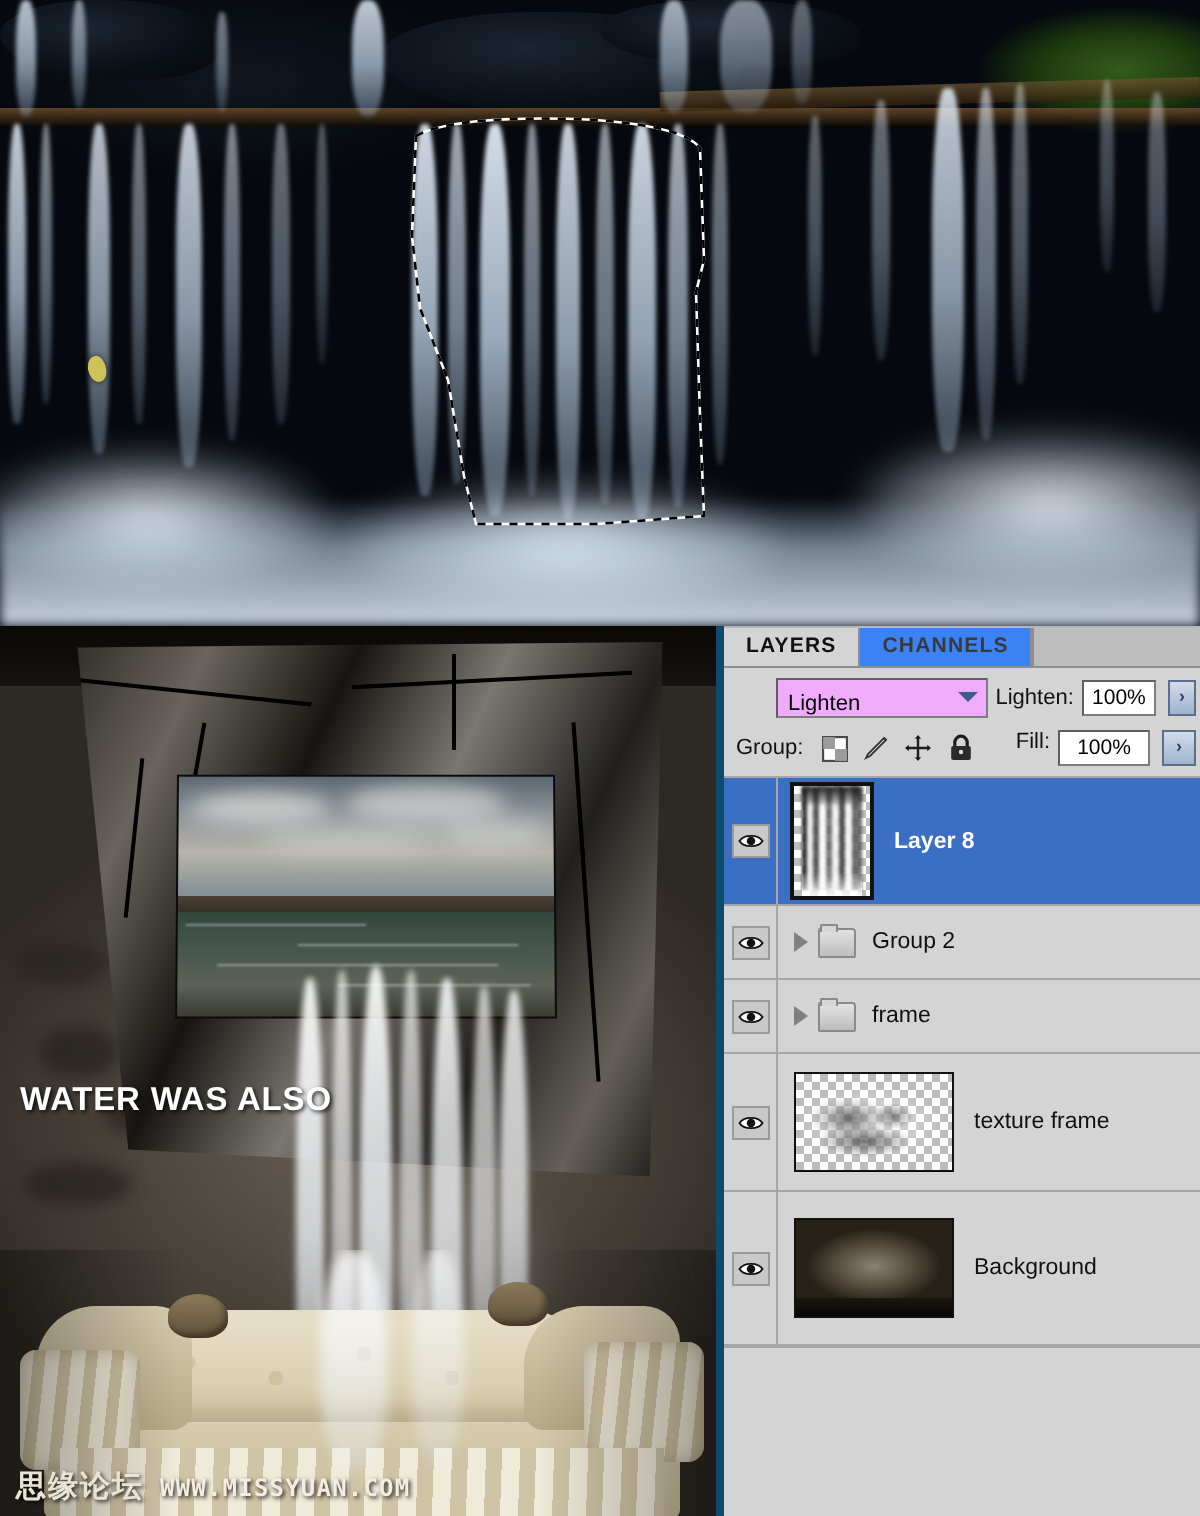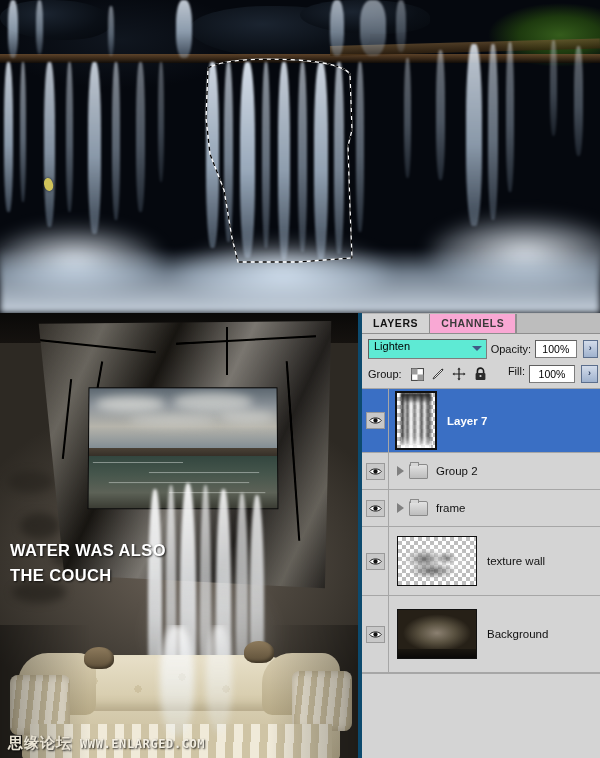--- a/index.html
+++ b/index.html
@@ -108,27 +108,27 @@
 
   
   #panel{position:absolute;left:358px;top:313px;width:242px;height:445px;
     background:#d4d4d4;border-left:4px solid #0c4a6e;
     font-family:"Liberation Sans",sans-serif;color:#000;}
   #tabbar{position:relative;height:20px;background:#b6b6b6;
     border-bottom:1px solid #8e8e8e;display:flex;align-items:flex-end;}
   .tab{height:19px;line-height:19px;padding:0 11px;font-size:10.5px;font-weight:bold;
     letter-spacing:.6px;color:#252525;border-right:1px solid #8e8e8e;}
   .tab.active{background:#d4d4d4;color:#111;}
-  .tab.inactive{background:#f9a8d4;color:#3a3a3a;}
+  .tab.inactive{background:#3b82f6;color:#3a3a3a;}
   #tab-filler{flex:1;background:#bdbdbd;height:19px;border-left:1px solid #8e8e8e;}
 
   #blendrow{display:flex;align-items:center;height:24px;padding:3px 6px 2px 6px;gap:4px;}
-  #blend-select{position:relative;width:130px;height:18px;background:#5eead4;
+  #blend-select{position:relative;width:130px;height:18px;background:#f0abfc;
     border:1px solid #7d7d7d;border-top-color:#5f5f5f;border-left-color:#5f5f5f;
-    display:flex;align-items:flex-start;}
+    display:flex;align-items:flex-end;margin-left:20px;}
   #blend-value{font-size:11px;padding-left:5px;color:#000;}
   #blend-arrow{position:absolute;right:4px;top:6px;width:0;height:0;
     border-left:5px solid transparent;border-right:5px solid transparent;border-top:5px solid #3f5a86;}
   .fieldlabel{font-size:11px;color:#111;}
   .numbox{width:44px;height:16px;background:#fff;border:1px solid #7d7d7d;
     border-top-color:#5f5f5f;border-left-color:#5f5f5f;font-size:10.5px;
     display:flex;align-items:center;justify-content:center;color:#000;}
   .spinbtn{width:15px;height:16px;margin-left:2px;
     background:linear-gradient(#d3dcea,#9fb2ce);border:1px solid #5b6e8c;
     color:#2b3e60;font-size:9px;line-height:14px;text-align:center;font-weight:bold;}
@@ -295,21 +295,20 @@
     <div class="fall" style="left:180px;top:170px;width:16px;height:256px;opacity:.95"></div>
     <div class="fall" style="left:200px;top:172px;width:11px;height:250px;opacity:.7"></div>
     <div class="fall" style="left:216px;top:176px;width:15px;height:244px;opacity:.9"></div>
     <div class="fall" style="left:236px;top:180px;width:12px;height:236px;opacity:.72"></div>
     <div class="fall" style="left:250px;top:182px;width:14px;height:230px;opacity:.85"></div>
     <div class="fall-mist" style="left:140px;top:260px;width:140px;height:120px;opacity:.35"></div>
     <div class="fall-mist" style="left:160px;top:350px;width:120px;height:90px;opacity:.4"></div>
 
     <div id="caption" style="top:225px;left:10px;">
       <div>WATER WAS ALSO</div>
-      <div>THE COUCH</div>
     </div>
 
     <div id="couch" style="top:312px;">
       <div class="couch-body"></div>
       <div class="couch-back">
         <div class="couch-damask"></div>
       </div>
       <div class="armrest" style="left:18px;"></div>
       <div class="armrest" style="right:18px;"></div>
       <div class="scroll-orn" style="left:84px;top:22px;"></div>
@@ -317,38 +316,38 @@
       <div class="pillow" style="left:10px;top:50px;"></div>
       <div class="pillow" style="right:6px;top:46px;"></div>
       <div class="seat-stripe"></div>
       <div class="fall" style="left:160px;top:0px;width:34px;height:112px;opacity:.8;filter:blur(3px);"></div>
       <div class="fall" style="left:206px;top:0px;width:26px;height:108px;opacity:.6;filter:blur(3px);"></div>
       <div class="couch-shadow"></div>
     </div>
 
     <div id="watermark" style="top:421px;">
       <span id="wm-cn">思缘论坛</span>
-      <span id="wm-url">WWW.ENLARGED.COM</span>
+      <span id="wm-url">WWW.MISSYUAN.COM</span>
     </div>
   </div>
 
   <div id="panel">
 
     <div id="tabbar">
       <div class="tab active">LAYERS</div>
       <div class="tab inactive">CHANNELS</div>
       <div id="tab-filler"></div>
     </div>
 
     <div id="blendrow">
       <div id="blend-select">
         <span id="blend-value">Lighten</span>
         <span id="blend-arrow"></span>
       </div>
-      <span class="fieldlabel">Opacity:</span>
+      <span class="fieldlabel">Lighten:</span>
       <div class="numbox">100%</div>
       <div class="spinbtn">›</div>
     </div>
 
     <div id="lockrow">
       <span id="lock-label">Group:</span>
       <span class="lockicon">
         <svg width="13" height="13" viewBox="0 0 12 12">
           <rect x="0.5" y="0.5" width="11" height="11" fill="#fff" stroke="#4a4a4a"></rect>
           <rect x="0.5" y="0.5" width="5.5" height="5.5" fill="#9c9c9c"></rect>
@@ -389,21 +388,21 @@
               <path d="M0.8 4.5 C3 0.8, 11 0.8, 13.2 4.5 C11 8.2, 3 8.2, 0.8 4.5 Z" fill="#fff" stroke="#111" stroke-width="1"></path>
               <circle cx="7" cy="4.5" r="2.3" fill="#111"></circle>
             </svg>
           </span>
         </div>
         <div class="thumb" style="width:38px;height:55px;border:2px solid #111;margin-left:6px;">
           <div class="th-fall"></div>
           <div class="th-fall-top"></div>
           <div class="th-fall-fade"></div>
         </div>
-        <span class="layer-name">Layer 7</span>
+        <span class="layer-name">Layer 8</span>
       </div>
 
       <div class="layer-row">
         <div class="eye-cell">
           <span class="eye-btn">
             <svg width="13" height="9" viewBox="0 0 14 9">
               <path d="M0.8 4.5 C3 0.8, 11 0.8, 13.2 4.5 C11 8.2, 3 8.2, 0.8 4.5 Z" fill="#fff" stroke="#111" stroke-width="1"></path>
               <circle cx="7" cy="4.5" r="2.3" fill="#111"></circle>
             </svg>
           </span>
@@ -432,21 +431,21 @@
           <span class="eye-btn">
             <svg width="13" height="9" viewBox="0 0 14 9">
               <path d="M0.8 4.5 C3 0.8, 11 0.8, 13.2 4.5 C11 8.2, 3 8.2, 0.8 4.5 Z" fill="#fff" stroke="#111" stroke-width="1"></path>
               <circle cx="7" cy="4.5" r="2.3" fill="#111"></circle>
             </svg>
           </span>
         </div>
         <div class="thumb" style="width:78px;height:48px;">
           <div class="th-texture"></div>
         </div>
-        <span class="layer-name">texture wall</span>
+        <span class="layer-name">texture frame</span>
       </div>
 
       <div class="layer-row tall" style="height:76px;">
         <div class="eye-cell">
           <span class="eye-btn">
             <svg width="13" height="9" viewBox="0 0 14 9">
               <path d="M0.8 4.5 C3 0.8, 11 0.8, 13.2 4.5 C11 8.2, 3 8.2, 0.8 4.5 Z" fill="#fff" stroke="#111" stroke-width="1"></path>
               <circle cx="7" cy="4.5" r="2.3" fill="#111"></circle>
             </svg>
           </span>

